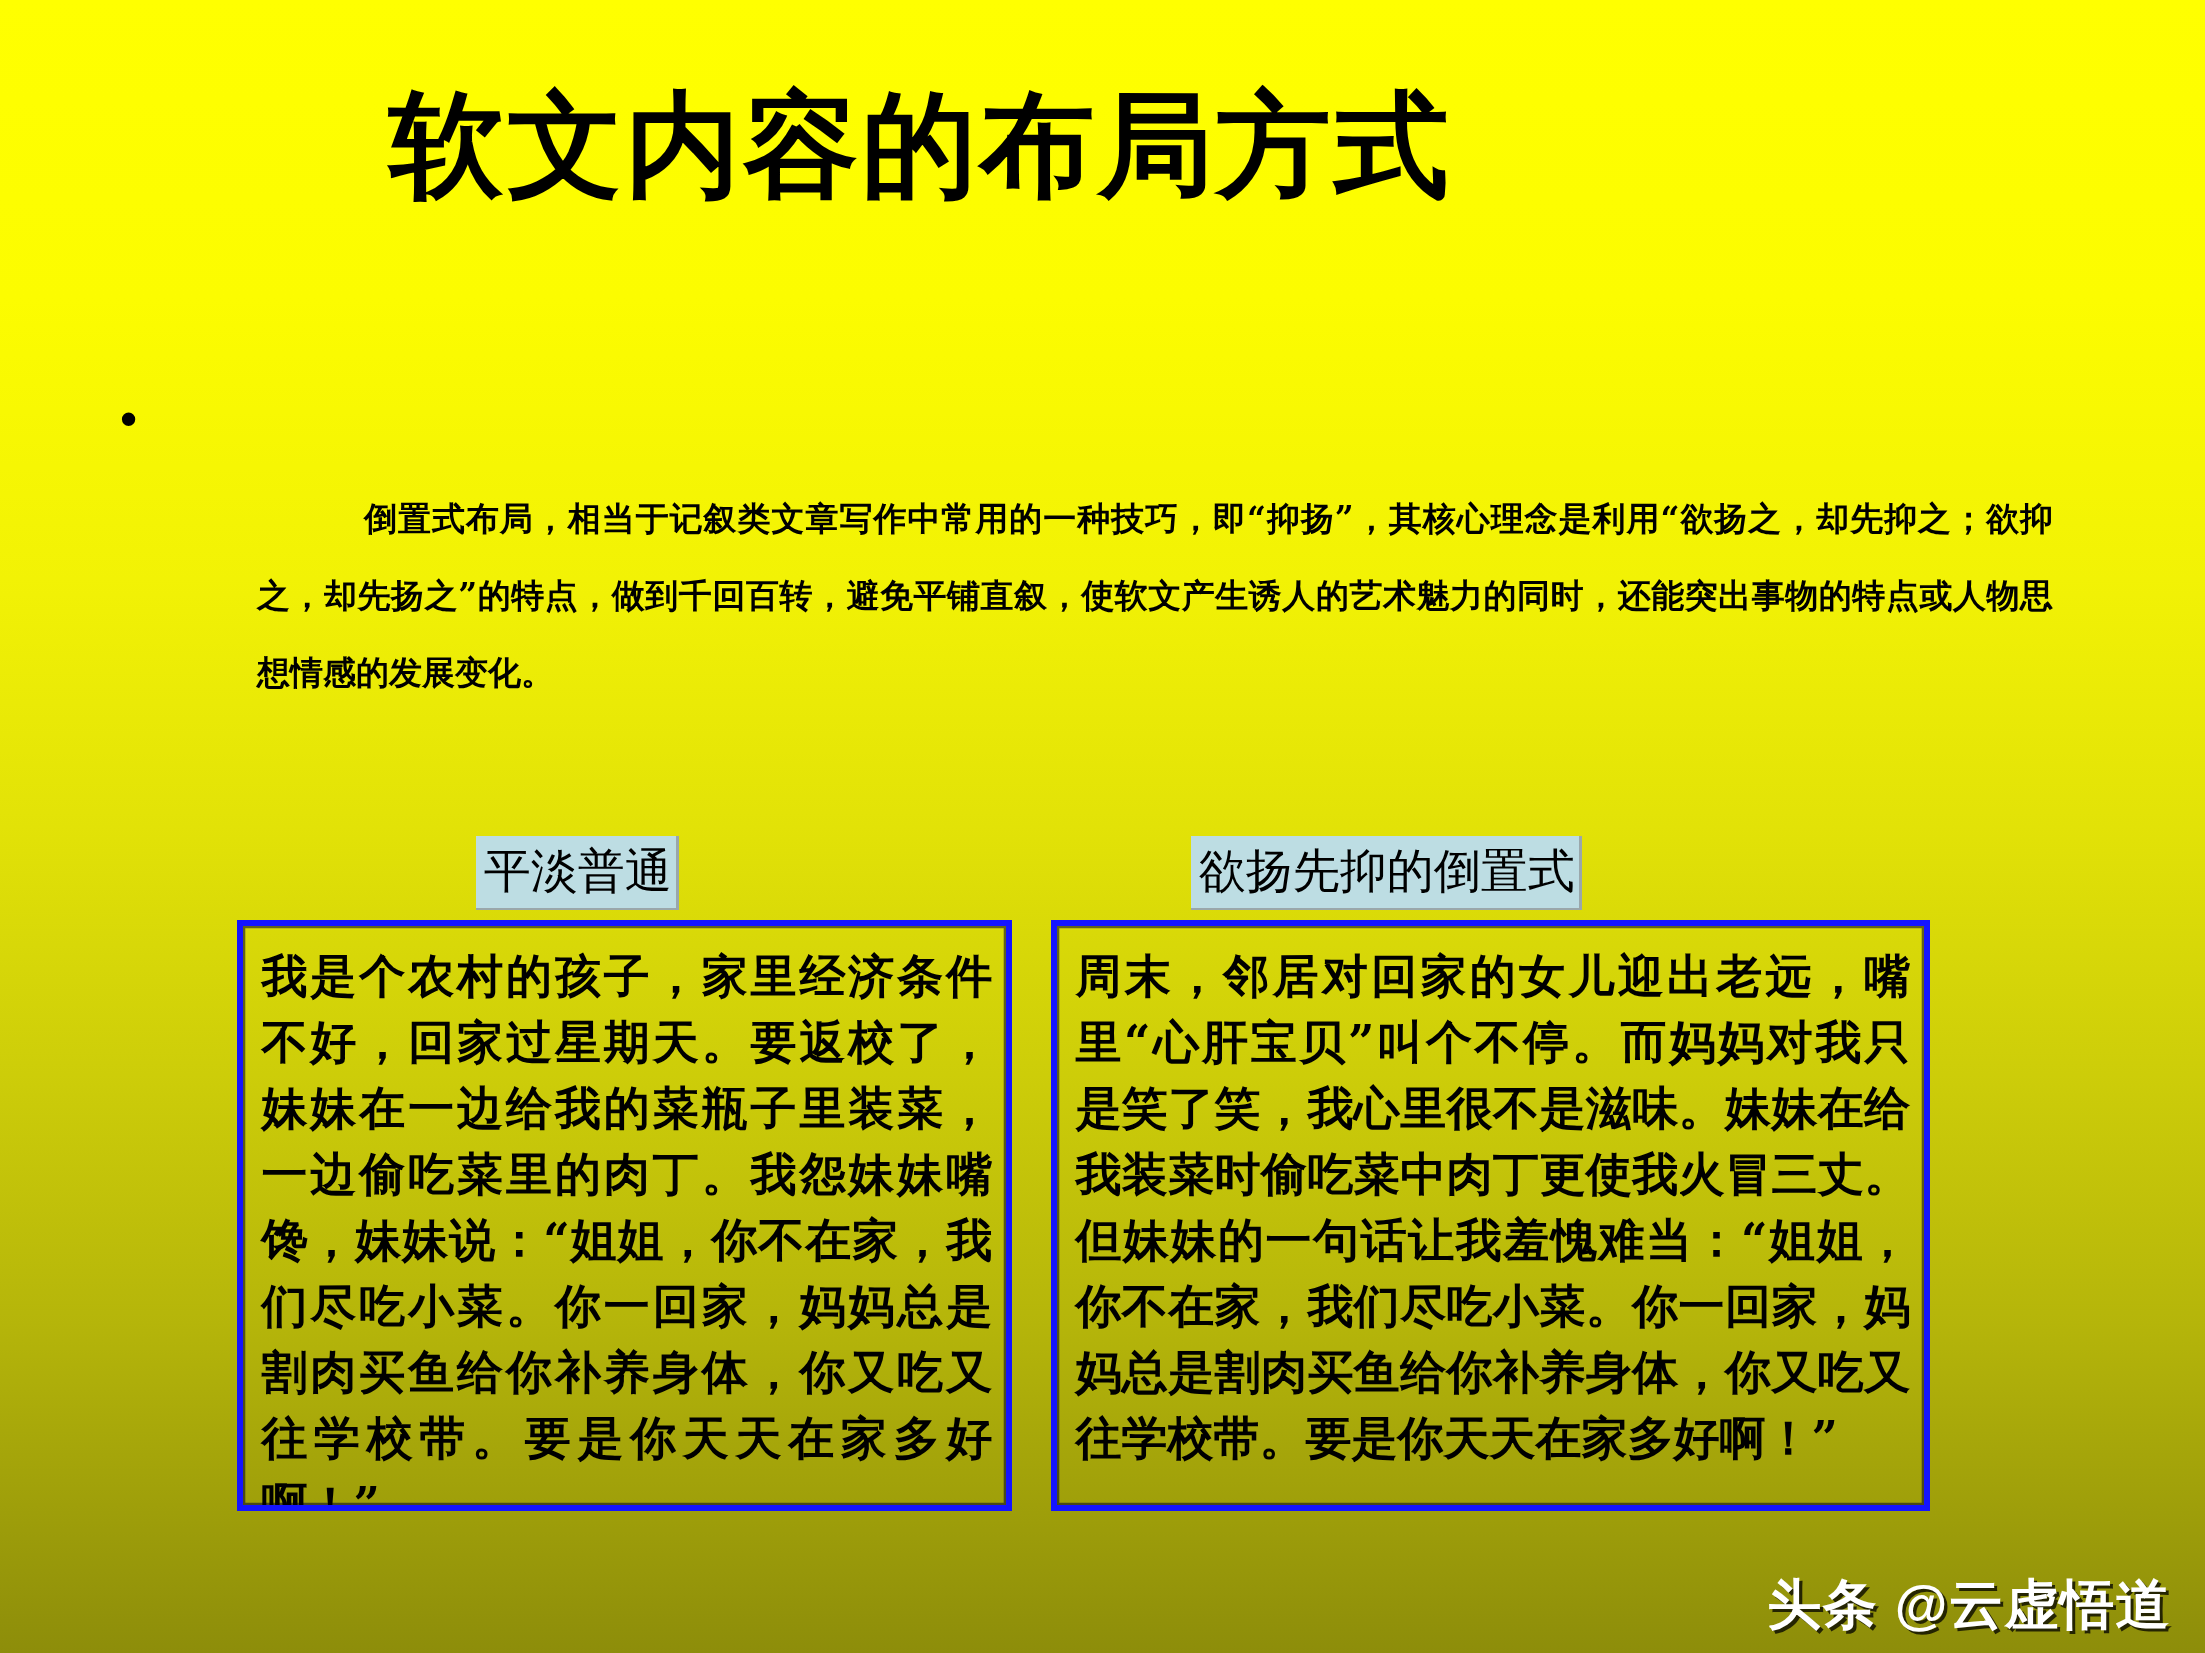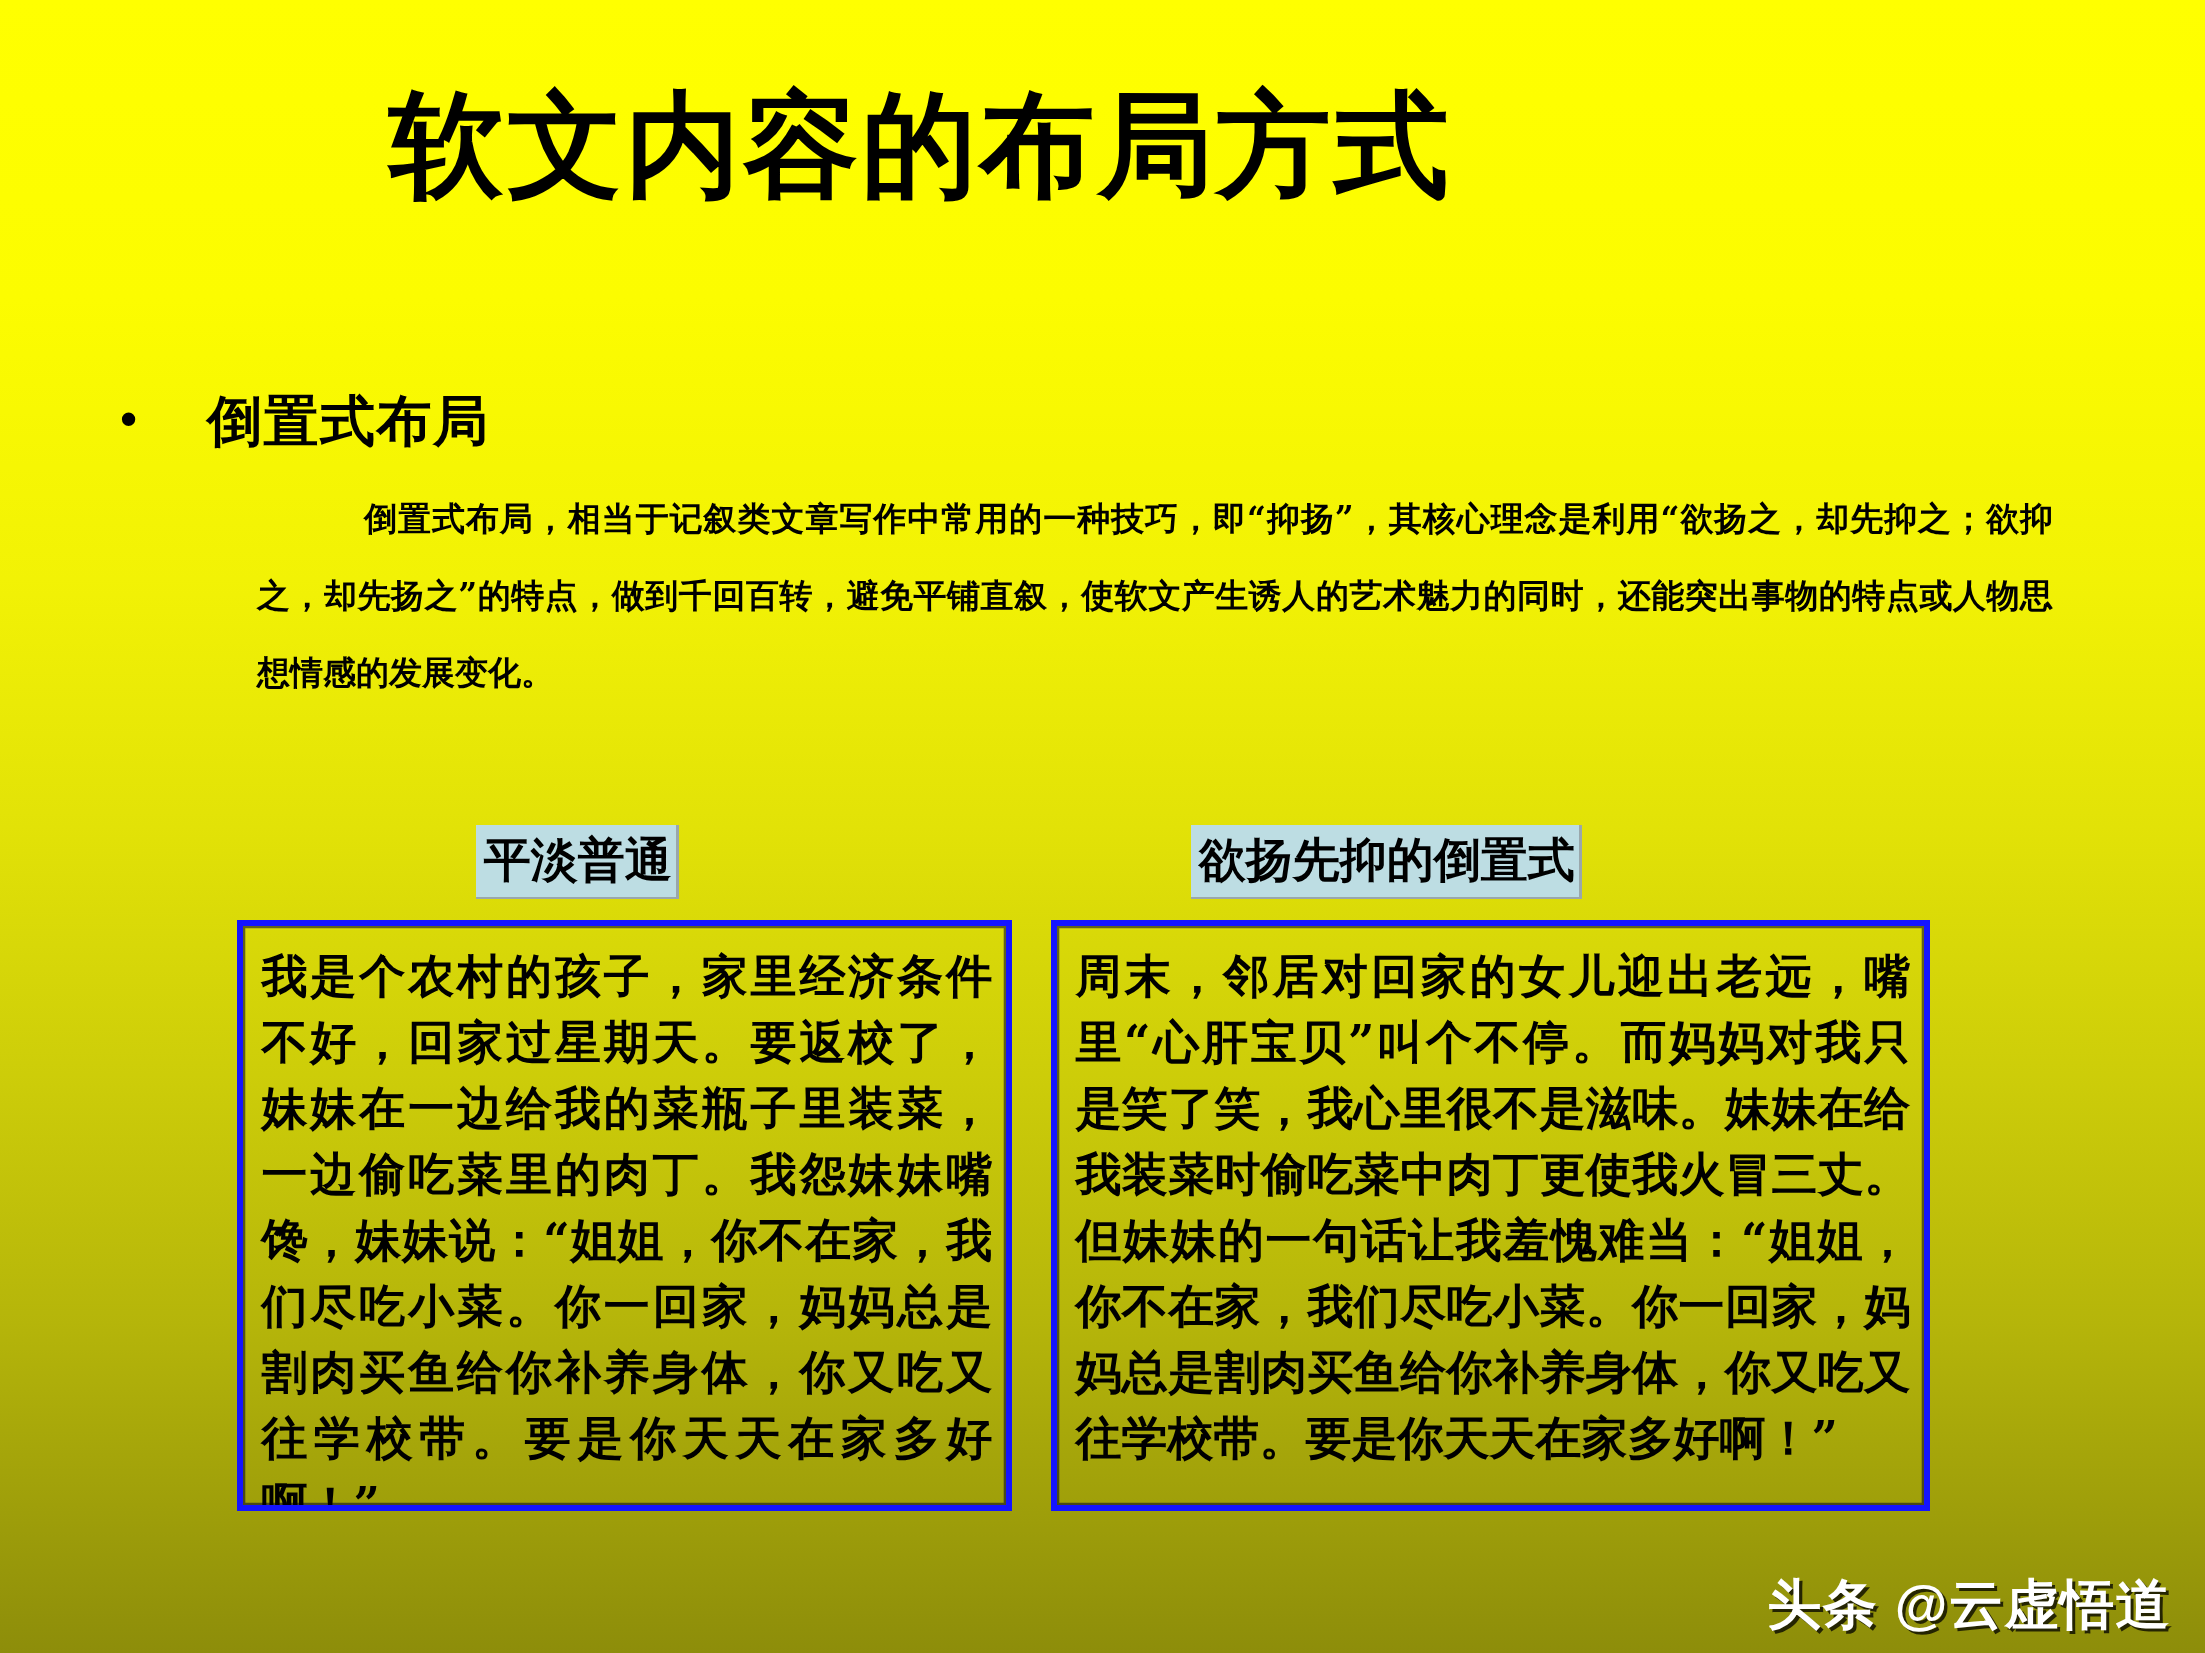--- a/index.html
+++ b/index.html
@@ -86,28 +86,29 @@
     text-indent: 107px;
     letter-spacing: 0px;
   }
 
   
   .col-label {
     position: absolute;
     background: #bddde3;
     color: #000;
     font-family: "DejaVu Sans", "Liberation Sans", sans-serif;
-    font-weight: bold;
+    font-weight: normal;
     font-size: 47px;
     line-height: 58px;
     padding: 6.1px 4.6px 7.7px 7.7px;
     box-sizing: border-box;
     border-right: 3.8px solid #9aa7ab;
     border-bottom: 2.3px solid #9aa7ab;
     white-space: nowrap;
+    margin-top: 11px;
   }
   #label-left  { top: 825px; left: 476px; }
   #label-right { top: 825px; left: 1191px; }
 
   
   .textbox {
     position: absolute;
     border: 6.1px solid #1414ff;
     box-sizing: border-box;
     background: transparent;
@@ -152,21 +153,20 @@
 </style>
 </head>
 <body>
 
 <div id="slide">
 
   <div id="title">软文内容的布局方式</div>
 
   <div id="bullet-row">
     <span id="bullet-dot">•</span>
-    <span id="bullet-text">倒置式布局</span>
   </div>
 
   <div id="paragraph">倒置式布局，相当于记叙类文章写作中常用的一种技巧，即“抑扬”，其核心理念是利用“欲扬之，却先抑之；欲抑之，却先扬之”的特点，做到千回百转，避免平铺直叙，使软文产生诱人的艺术魅力的同时，还能突出事物的特点或人物思想情感的发展变化。</div>
 
   <div id="label-left" class="col-label">平淡普通</div>
 
   <div id="label-right" class="col-label">欲扬先抑的倒置式</div>
 
   <div id="box-right" class="textbox">周末，邻居对回家的女儿迎出老远，嘴里“心肝宝贝”叫个不停。而妈妈对我只是笑了笑，我心里很不是滋味。妹妹在给我装菜时偷吃菜中肉丁更使我火冒三丈。但妹妹的一句话让我羞愧难当：“姐姐，你不在家，我们尽吃小菜。你一回家，妈妈总是割肉买鱼给你补养身体，你又吃又往学校带。要是你天天在家多好啊！”</div>
 

